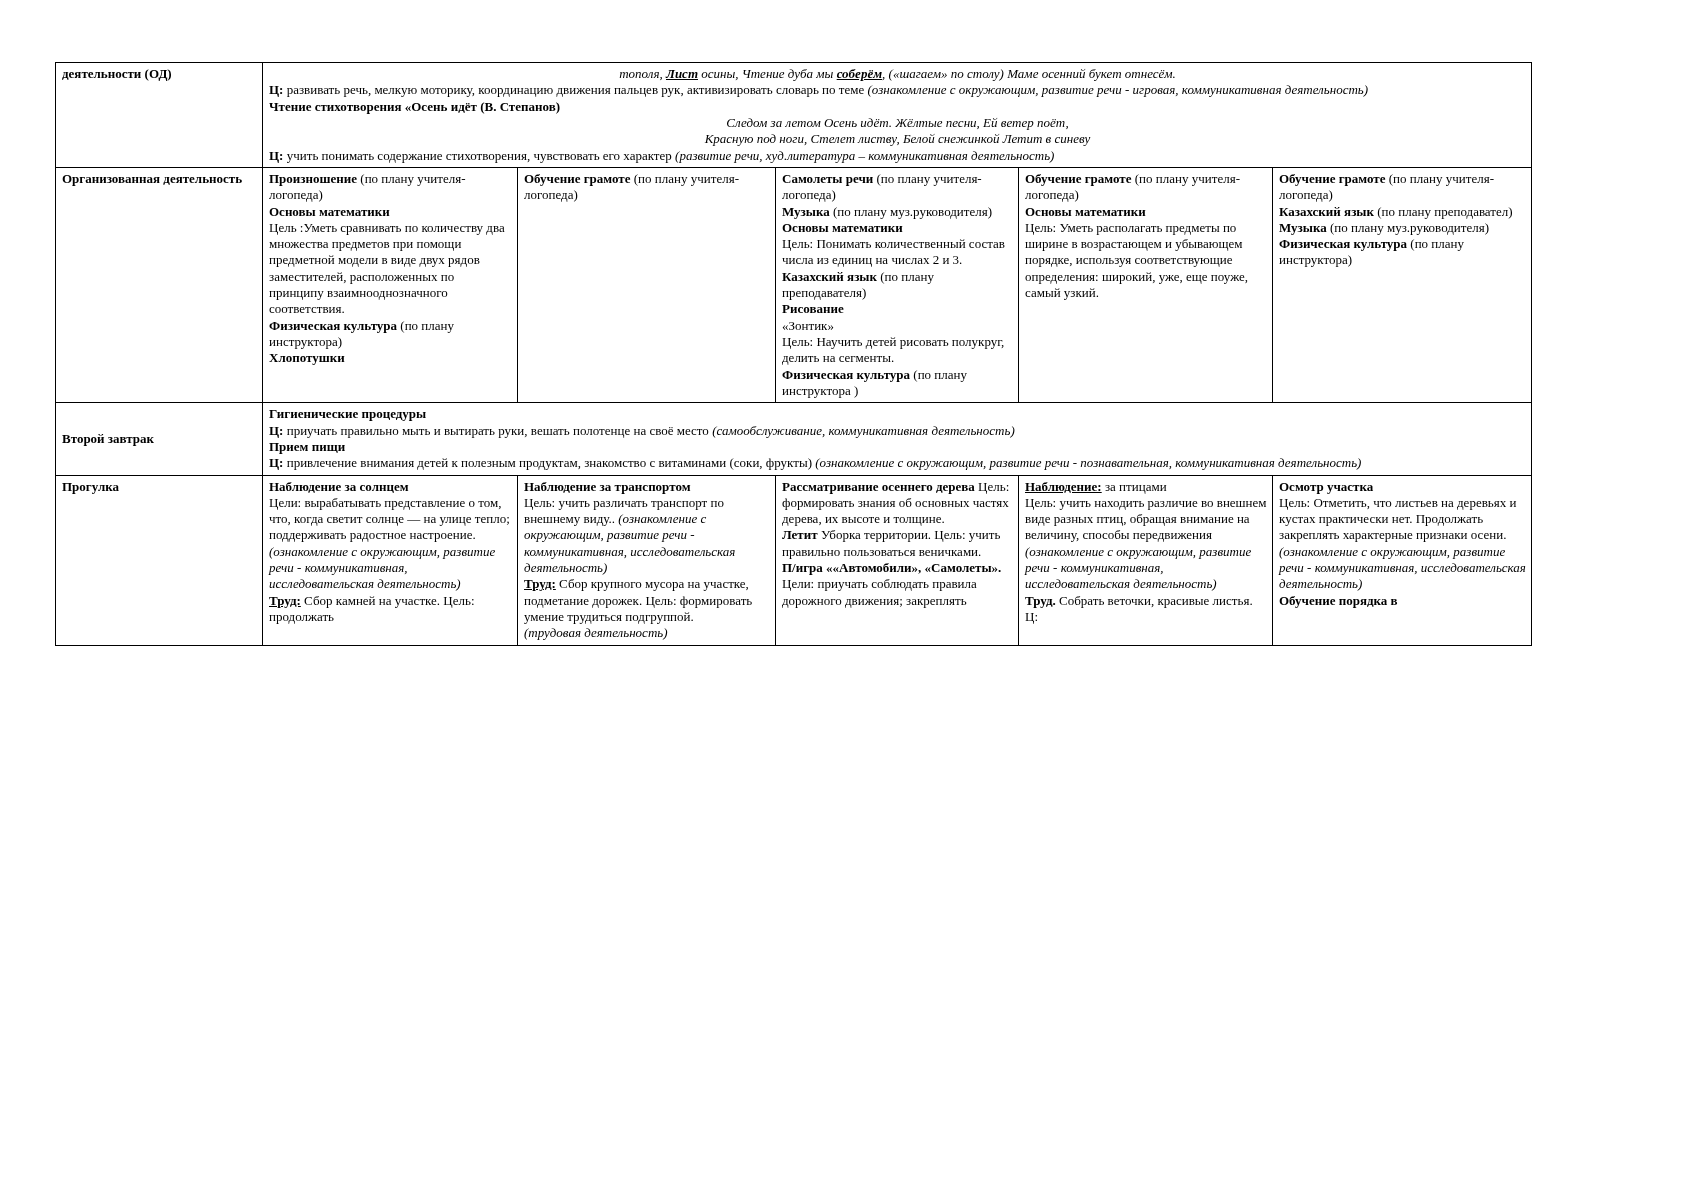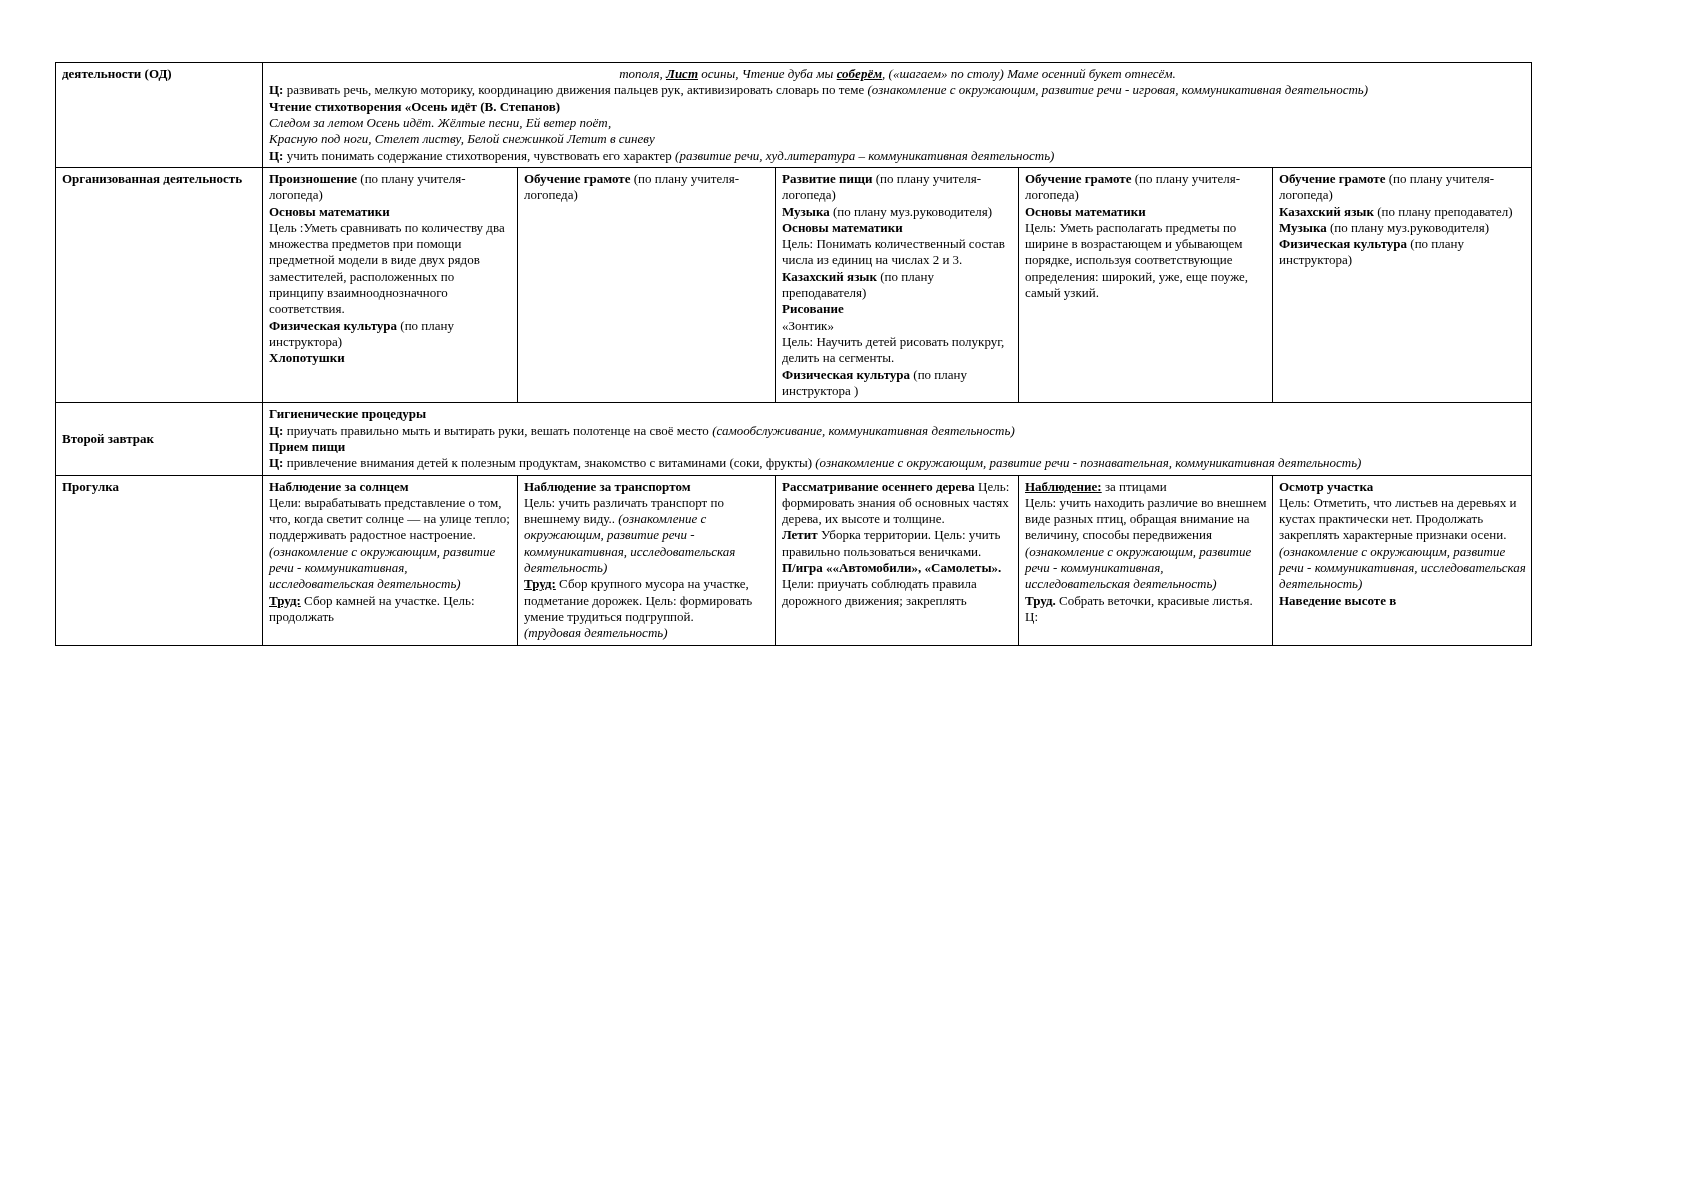--- a/index.html
+++ b/index.html
@@ -49,21 +49,21 @@
   }
   .b { font-weight: bold; }
   .i { font-style: italic; }
   .bi { font-weight: bold; font-style: italic; text-decoration: underline; }
   .bu { font-weight: bold; text-decoration: underline; font-family: Liberation Serif, serif; }
   .center { text-align: center; }
   p {
     margin: 0 0 0 0;
     padding: 0;
   }
-  .poem { font-style: italic; }
+  .poem { text-align: center; font-style: italic; }
   .head-center { text-align: left; font-weight: bold; }
 </style>
 </head>
 <body>
 
 <div class="page">
   <table class="plan">
     <colgroup>
       <col class="c-label">
       <col class="c-1">
@@ -99,21 +99,21 @@
           <p>Цель :Уметь сравнивать по количеству два множества предметов при помощи предметной модели в виде двух рядов заместителей, расположенных по принципу взаимнооднозначного соответствия.</p>
           <p><span class="b">Физическая культура</span><span> (по плану инструктора)</span></p>
           <p><span class="b">Хлопотушки</span></p>
         </td>
 
         <td>
           <p><span class="b">Обучение грамоте</span><span> (по плану учителя-логопеда)</span></p>
         </td>
 
         <td>
-          <p><span class="b">Развитие пищи</span><span> (по плану учителя-логопеда)</span></p>
+          <p><span class="b">Самолеты речи</span><span> (по плану учителя-логопеда)</span></p>
           <p><span class="b">Музыка</span><span> (по плану муз.руководителя)</span></p>
           <p><span class="b">Основы математики</span></p>
           <p>Цель: Понимать количественный состав числа из единиц на числах 2 и 3.</p>
           <p><span class="b">Казахский язык</span><span> (по плану преподавателя)</span></p>
           <p><span class="b">Рисование</span></p>
           <p>«Зонтик»</p>
           <p>Цель: Научить детей рисовать полукруг, делить на сегменты.</p>
           <p><span class="b">Физическая культура</span><span> (по плану инструктора )</span></p>
         </td>
 
@@ -171,19 +171,19 @@
 
         <td>
           <p><span class="bu">Наблюдение:</span><span> за птицами</span></p>
           <p><span>Цель: учить находить различие во внешнем виде разных птиц, обращая внимание на величину, способы передвижения </span><span class="i">(ознакомление с окружающим, развитие речи - коммуникативная, исследовательская деятельность)</span></p>
           <p><span class="b">Труд.</span><span> Собрать веточки, красивые листья. Ц:</span></p>
         </td>
 
         <td>
           <p class="b">Осмотр участка</p>
           <p><span>Цель: Отметить, что листьев на деревьях и кустах практически нет. Продолжать закреплять характерные признаки осени.</span><span class="i"> (ознакомление с окружающим, развитие речи - коммуникативная, исследовательская деятельность)</span></p>
-          <p class="b">Наведение высоте в</p>
+          <p class="b">Обучение порядка в</p>
         </td>
       </tr>
 
     </tbody>
   </table>
 </div>
 
 </body></html>

